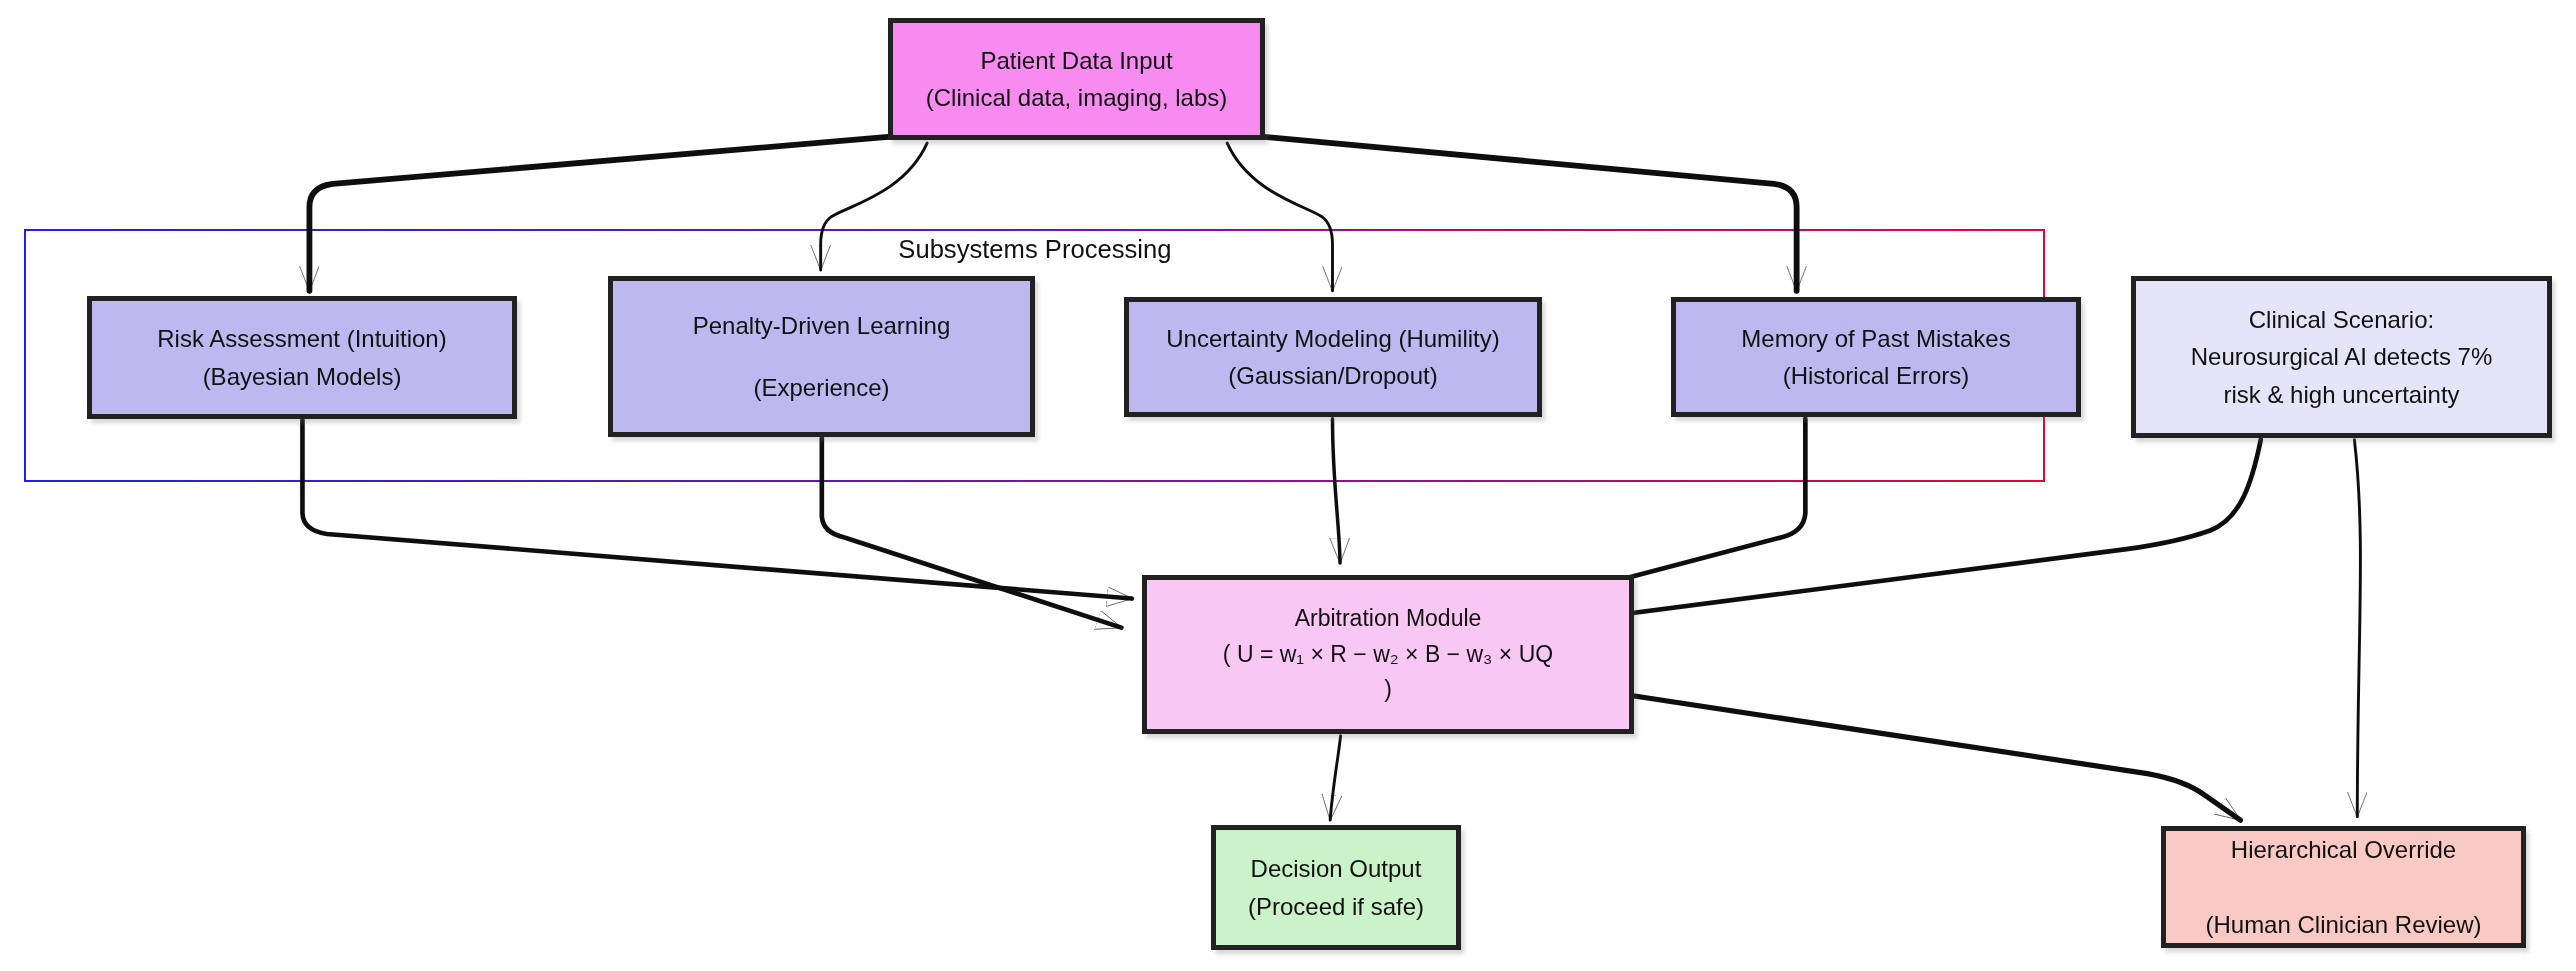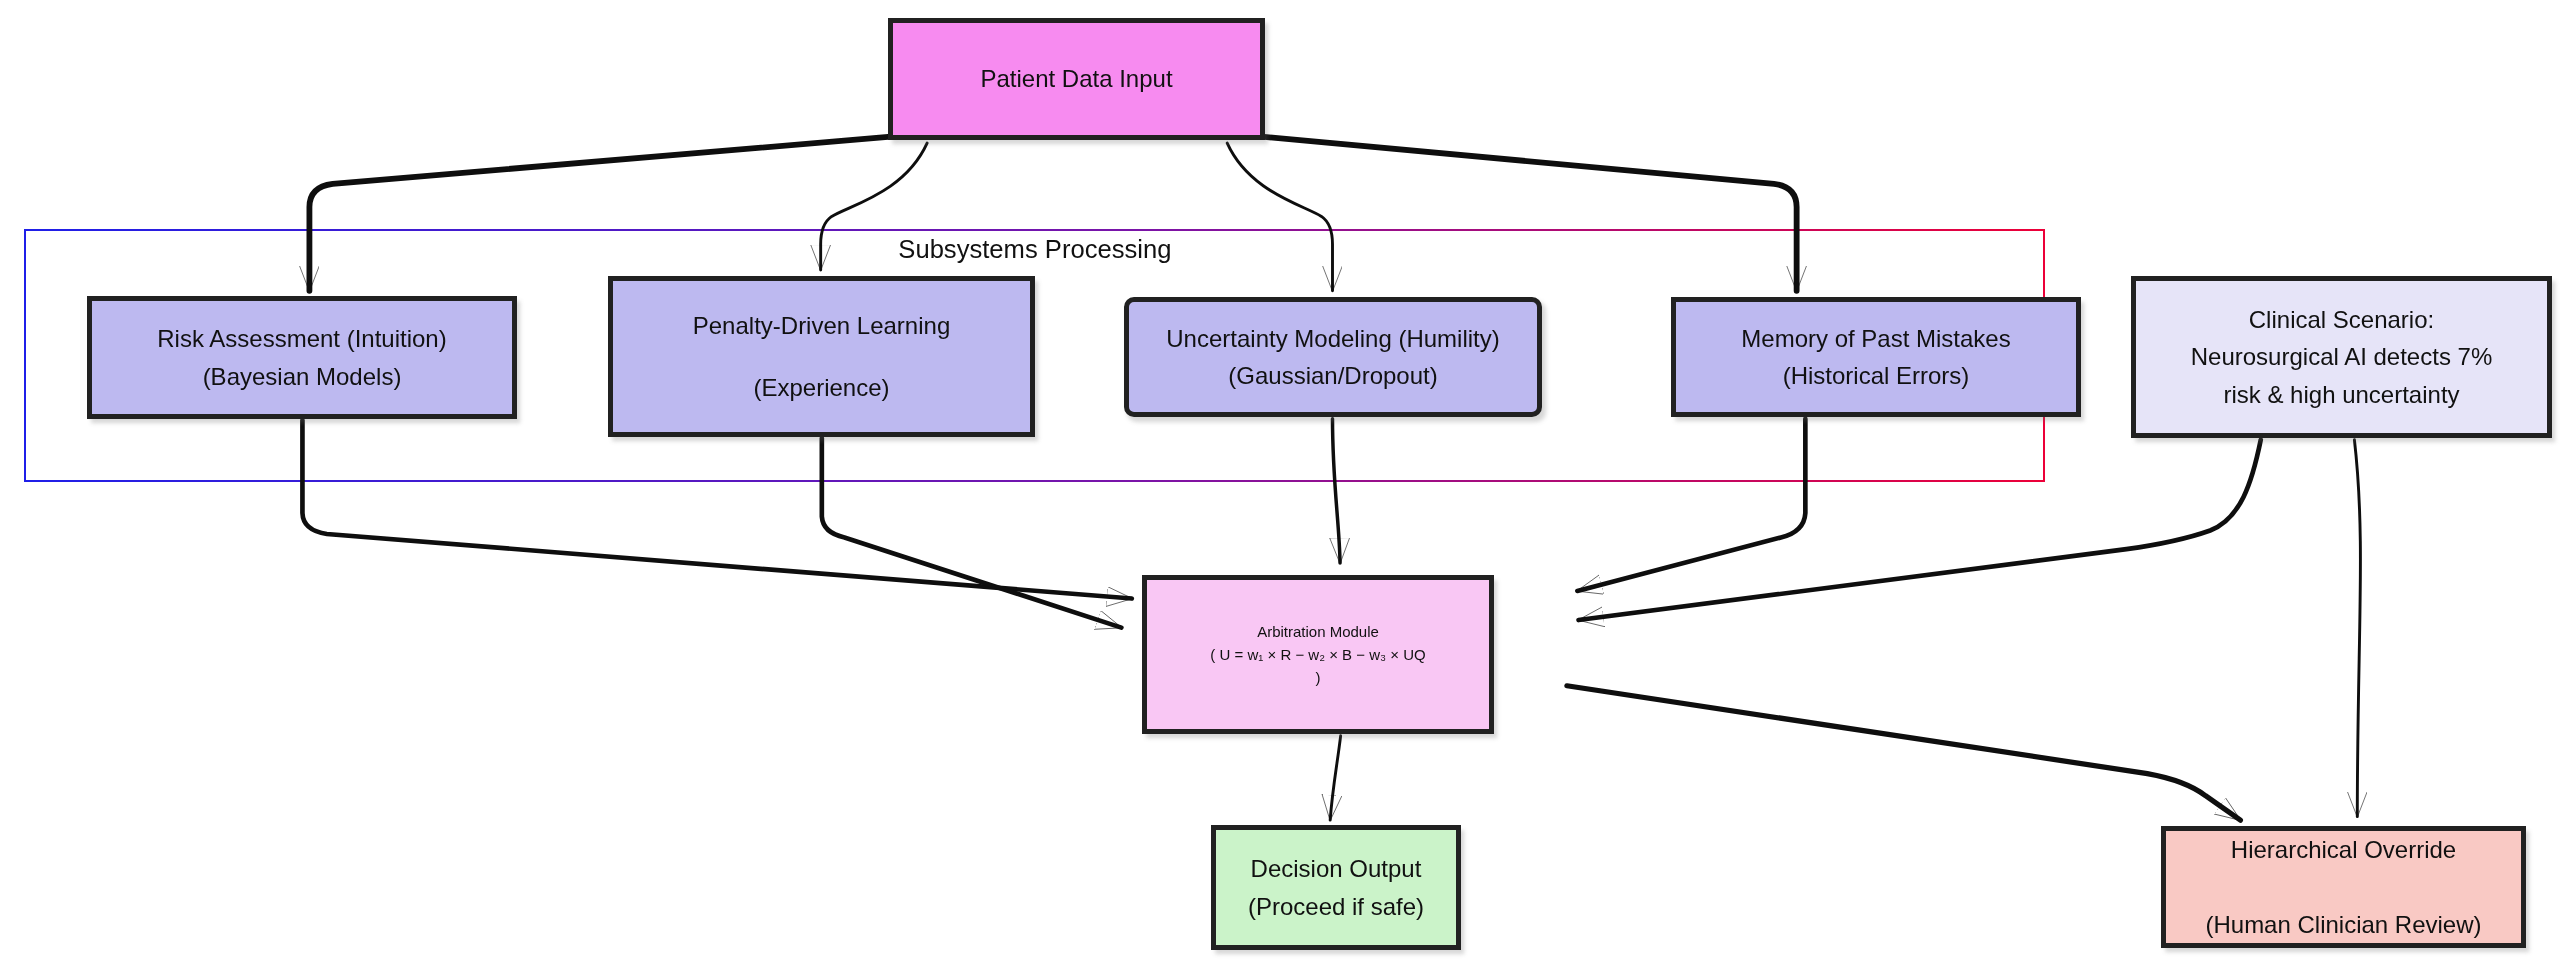--- a/index.html
+++ b/index.html
@@ -24,24 +24,24 @@
   .node{
     position:absolute;box-sizing:border-box;border:5.2px solid #212121;
     display:flex;flex-direction:column;justify-content:center;align-items:center;
     text-align:center;font-size:24px;line-height:1.55;
     box-shadow:3.5px 4.7px 4.1px rgba(110,110,110,.28);
   }
   .node .line{white-space:nowrap;}
   .n-patient    {left:888px;top:18px;  width:377px;height:122px;}
   .n-risk       {left:87px; top:296px; width:430px;height:123px;}
   .n-penalty    {left:608px;top:276px; width:427px;height:161px;gap:24px;}
-  .n-uncertainty{left:1124px;top:297px; width:418px;height:120px;border-radius:10px;}
+  .n-uncertainty{left:1124px;top:297px; width:418px;height:120px;}
   .n-memory     {left:1671px;top:297px; width:410px;height:120px;}
   .n-clinical   {left:2131px;top:276px; width:421px;height:162px;}
-  .n-arbitration{left:1142px;top:575px; width:352px;height:159px;font-size:15px;text-align:center;}
+  .n-arbitration{left:1142px;top:575px; width:492px;height:159px;font-size:23px;text-align:center;}
   .n-decision   {left:1211px;top:825px;width:250px;height:125px;}
   .n-override   {left:2161px;top:826px;width:365px;height:122px;justify-content:space-between;}
 </style>
 </head>
 <body>
 
 <div class="canvas">
 
   <div class="frame" style="border-image: linear-gradient(90deg, rgb(31, 31, 232) 0%, rgb(122, 20, 168) 55%, rgb(236, 0, 56) 100%) 1 / 1 / 0 stretch;">
     <div class="frame-label">Subsystems Processing</div>
@@ -62,20 +62,21 @@
     <path d="M 2291 720 C 2291 830 2303 900 2304 968" stroke-width="6" marker-end="url(#arrow)"></path>
     <path d="M 3104 720 L 3104 882 Q 3102 914 3062 924 L 2712 1016" stroke-width="8" marker-end="url(#arrow)"></path>
     <path d="M 3887 756 C 3872 830 3852 892 3800 912 Q 3744 932 3656 944 L 2714 1066" stroke-width="8" marker-end="url(#arrow)"></path>
     <path d="M 2305 1265 C 2299 1315 2291 1355 2287 1410" stroke-width="5" marker-end="url(#arrow)"></path>
     <path d="M 2694 1179 L 3692 1330 Q 3758 1342 3792 1368 Q 3826 1392 3852 1410" stroke-width="9" marker-end="url(#arrow)"></path>
     <path d="M 4048 756 C 4068 930 4053 1090 4053 1404" stroke-width="5" marker-end="url(#arrow)"></path>
   </svg>
 
   <div class="node n-patient" style="background-color: rgb(247, 139, 240);">
     <div class="line">Patient Data Input</div>
+    <div class="line">(Clinical data, imaging, labs)</div>
   </div>
 
   <div class="node n-risk" style="background-color: rgb(189, 185, 240);">
     <div class="line">Risk Assessment (Intuition)</div>
     <div class="line">(Bayesian Models)</div>
   </div>
 
   <div class="node n-penalty" style="background-color: rgb(189, 185, 240);">
     <div class="line">Penalty-Driven Learning</div>
     <div class="line">(Experience)</div>

